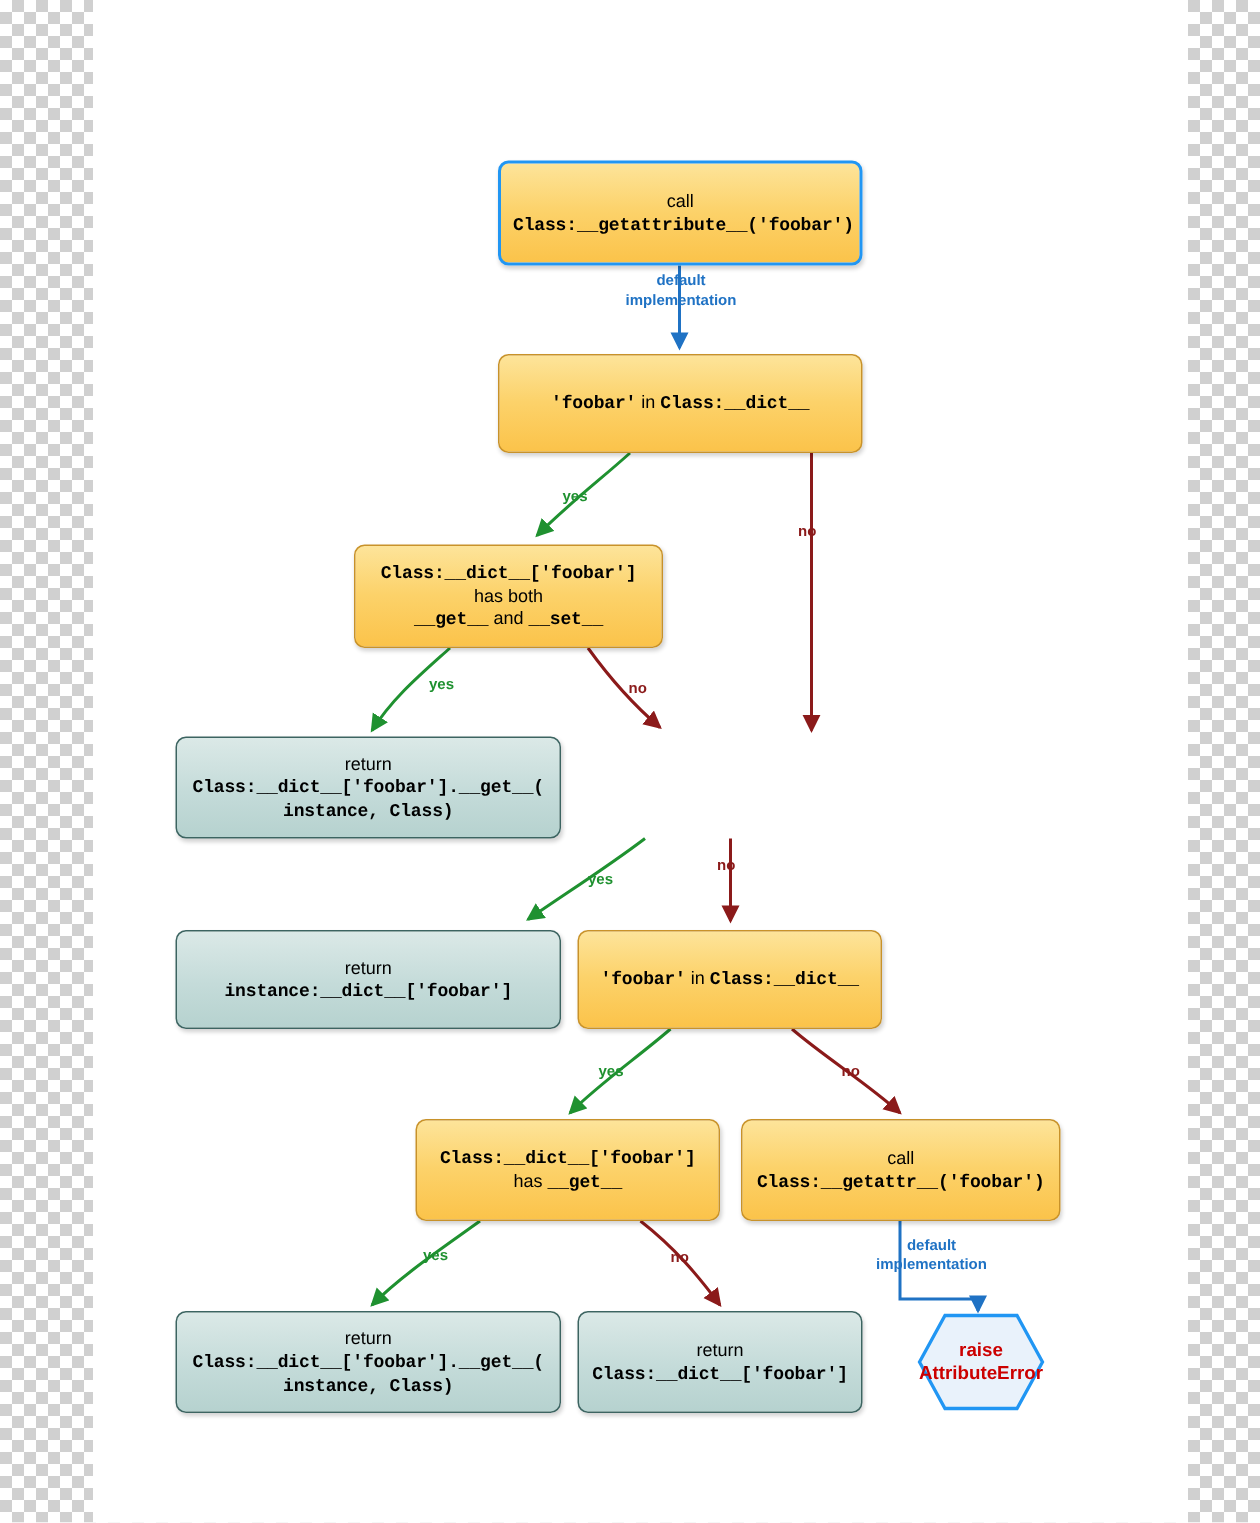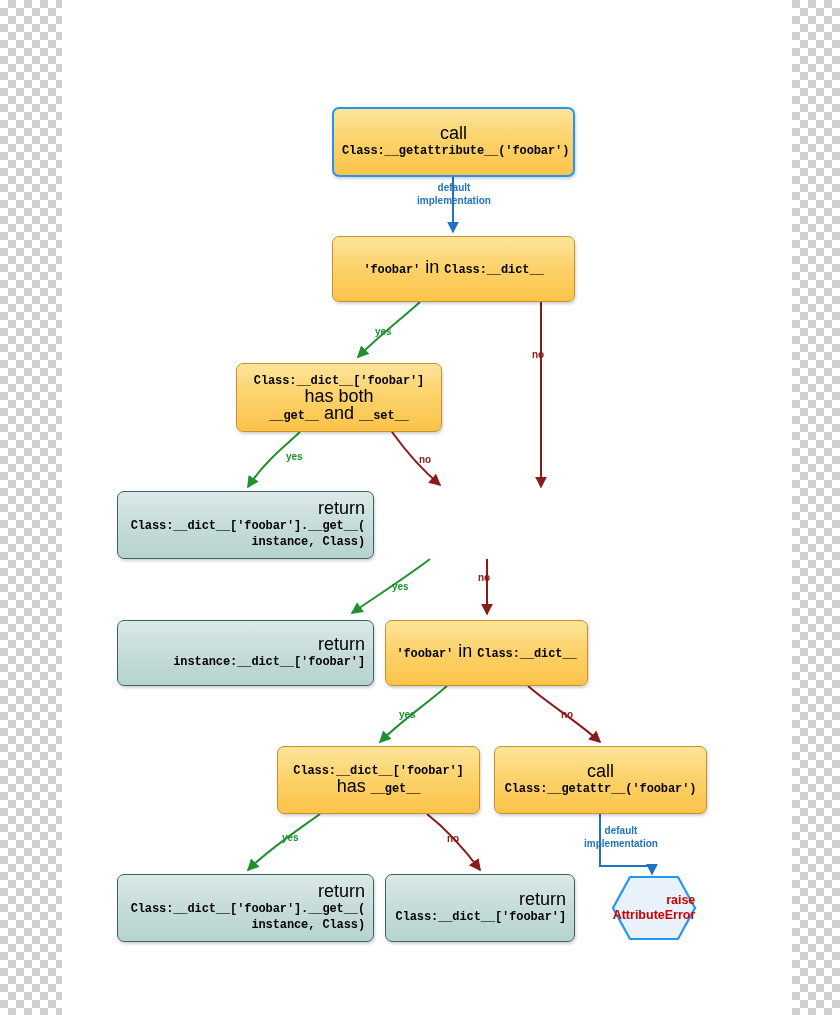--- a/index.html
+++ b/index.html
@@ -54,44 +54,43 @@
     justify-content: center;
     text-align: center;
     border-radius: 7px;
     font-size: 12.5px;
     line-height: 15px;
     color: #000000;
     padding: 4px 8px;
   }
   .node .txt { display: block; width: 100%; }
   .mono { font-family: "Liberation Mono", monospace; font-weight: bold; font-size: 12px; letter-spacing: -0.1px;}
-  .plain { font-family: "Liberation Sans", sans-serif; font-weight: normal; font-size: 18px;}
+  .plain { font-family: "Liberation Sans", sans-serif; font-weight: normal; font-size: 12px;}
 
   .n-orange {
     background: linear-gradient(180deg, #fde49a 0%, #fcd26a 48%, #fbc34a 100%);
     border: 1.6px solid #c8922a;
     box-shadow: 1px 2px 3px rgba(0,0,0,0.18);
   }
   .n-blue {
     background: linear-gradient(180deg, #fde49a 0%, #fcd26a 48%, #fbc34a 100%);
     border: 2.4px solid #2196f3;
     box-shadow: 1px 2px 3px rgba(0,0,0,0.18);
   }
   .n-teal {
     background: linear-gradient(180deg, #dbe9e7 0%, #c4dbd9 55%, #b6d2cf 100%);
     border: 1.6px solid #3c6461;
     box-shadow: 1px 2px 3px rgba(0,0,0,0.18);
-    text-align: right;
   }
   .n-hex {
     position: absolute;
     display: flex;
     align-items: center;
     justify-content: center;
-    text-align: right;
+    text-align: center;
   }
   .n-hex .hexinner {
     position: relative;
     z-index: 2;
     color: #cc0000;
     font-weight: bold;
     font-size: 12.5px;
     line-height: 15px;
     font-family: "Liberation Sans", sans-serif;
   }

